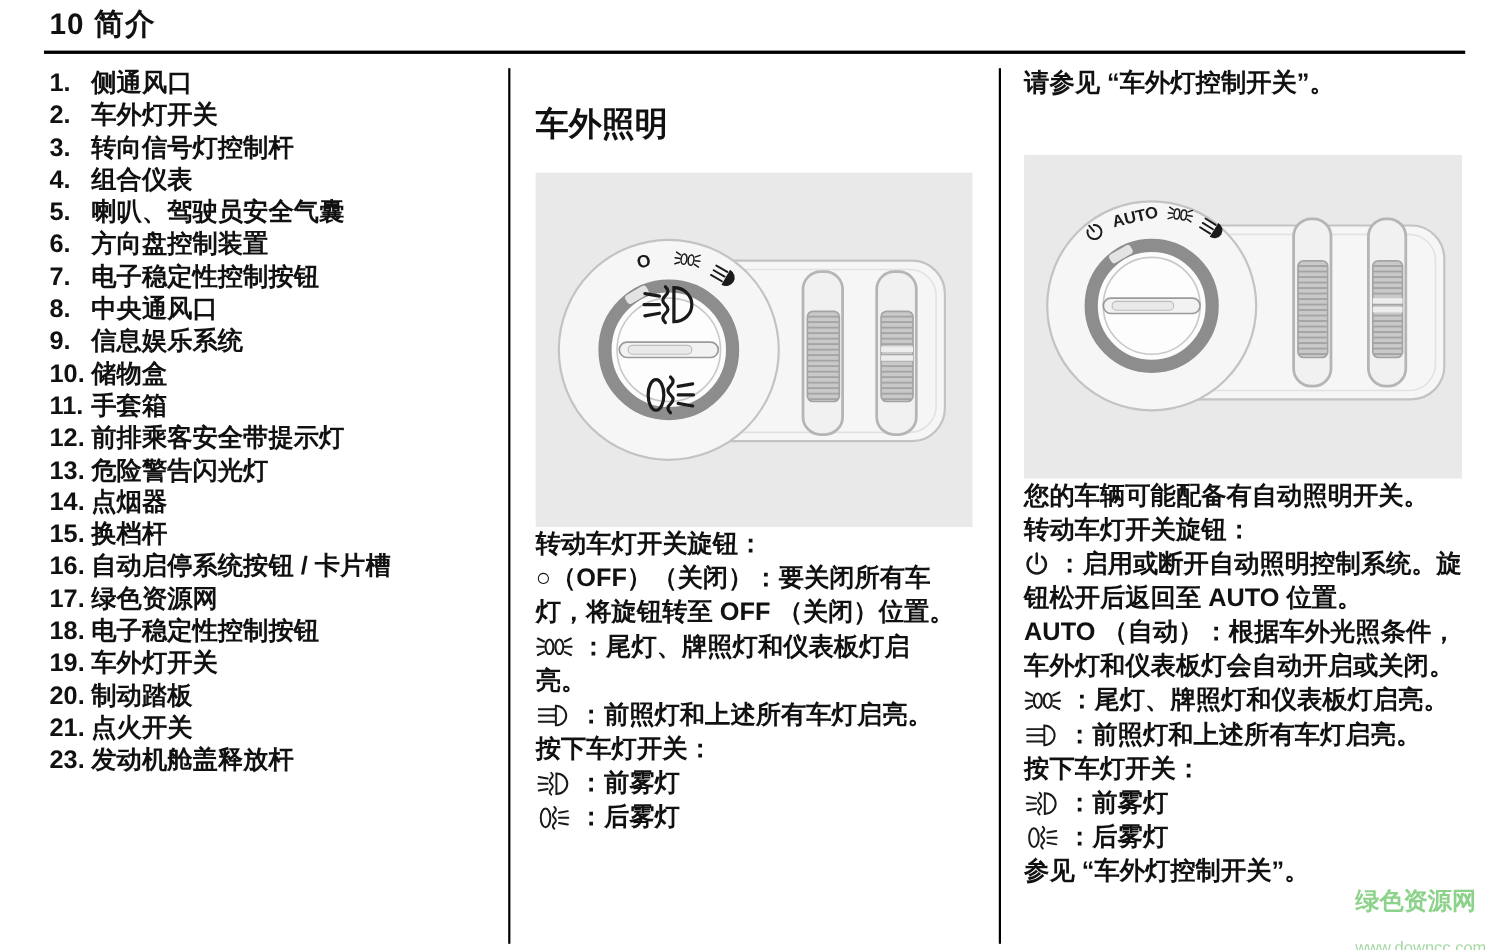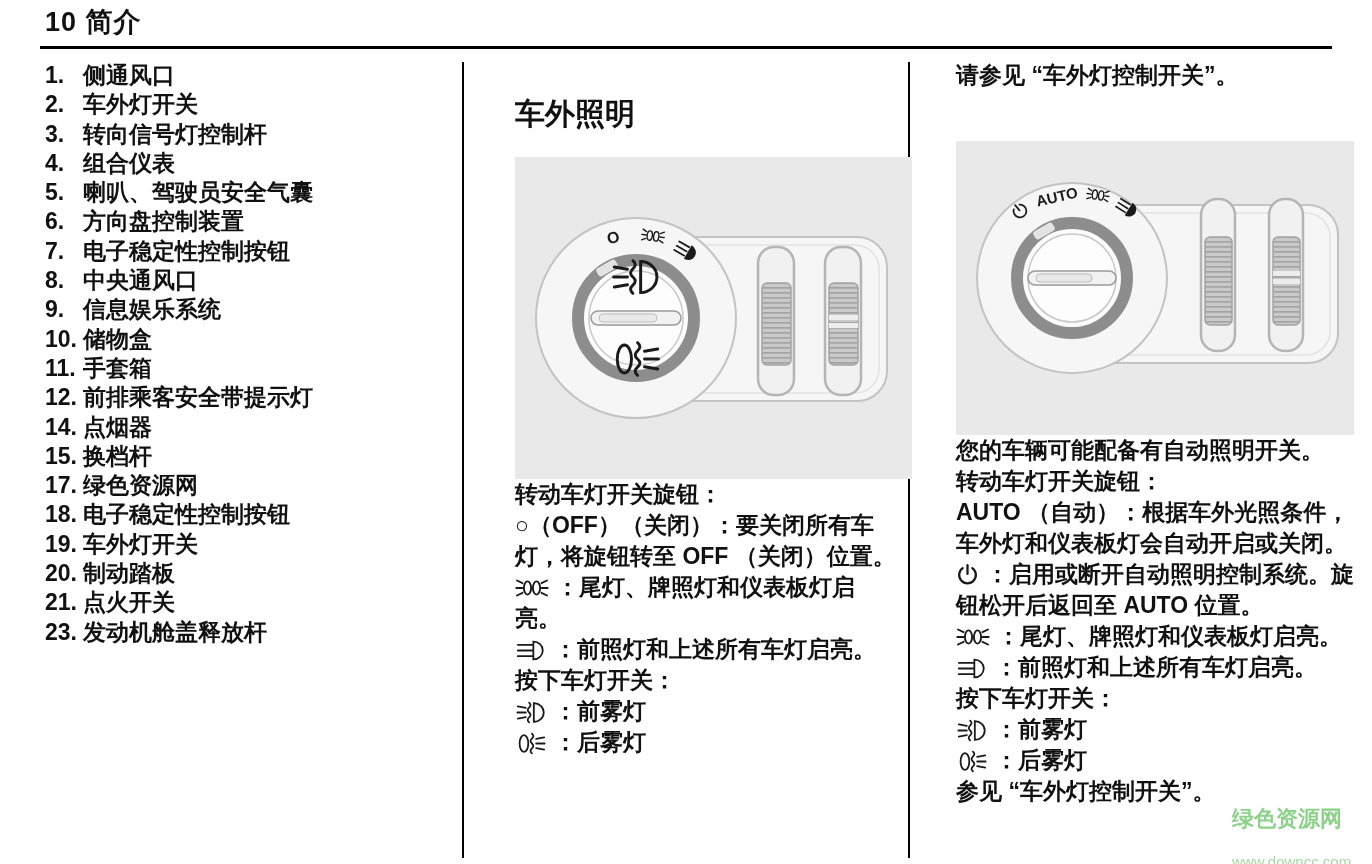--- a/index.html
+++ b/index.html
@@ -11,22 +11,22 @@
   .page-header { position:absolute; left:45px; top:4px; font-size:27px; font-weight:bold; letter-spacing:1px; }
   .hrule { position:absolute; left:40px; top:46px; width:1292px; height:3px; background:#000; }
   .divider { position:absolute; top:62px; width:2px; height:796px; background:#000; }
   .d1 { left:462px; } .d2 { left:908px; }
 
   .parts-list { position:absolute; left:45px; top:61px; margin:0; padding:0; list-style:none; width:410px; }
   .parts-list li { display:flex; font-size:23px; font-weight:bold; line-height:29.3px; }
   .parts-list .num { width:38px; flex:none; }
 
   .col { position:absolute; top:60px; }
-  .col-middle { left:487px; width:398px;margin-left:28px; }
-  .col-right  { left:956px; width:400px; }
+  .col-middle { left:487px; width:398px; }
+  .col-right  { left:931px; width:400px; }
   h2.section-heading { margin:34px 0 0 0; font-size:30px; line-height:40px; font-weight:bold; }
   .figure { background:#e9e9e9; overflow:hidden; }
   .fig-mid { margin-top:23px; width:397px; height:322px; }
   .fig-right { margin-top:50px; width:398px; height:294px; }
   p.body { margin:0; font-size:23px; font-weight:bold; line-height:31px; }
   .mt2{margin-top:2px}.mt3{margin-top:3px}.mt4{margin-top:4px}.mt5{margin-top:5px}.mt7{margin-top:7px}.mt8{margin-top:8px}.mt13{margin-top:13px}
   .mt15{margin-top:15px}
   .narrow { width:374px; }
   .ricon { vertical-align:-5px; margin-right:7px; }
   .watermark { position:absolute; left:1232px; top:806px; width:120px; text-align:left; }
@@ -137,26 +137,34 @@
       </li>
     <li>
         <span class="num">11.</span>
         <span>手套箱</span>
       </li>
     <li>
         <span class="num">12.</span>
         <span>前排乘客安全带提示灯</span>
       </li>
     <li>
+        <span class="num">13.</span>
+        <span>危险警告闪光灯</span>
+      </li>
+    <li>
         <span class="num">14.</span>
         <span>点烟器</span>
       </li>
     <li>
         <span class="num">15.</span>
         <span>换档杆</span>
+      </li>
+    <li>
+        <span class="num">16.</span>
+        <span>自动启停系统按钮 / 卡片槽</span>
       </li>
     <li>
         <span class="num">17.</span>
         <span>绿色资源网</span>
       </li>
     <li>
         <span class="num">18.</span>
         <span>电子稳定性控制按钮</span>
       </li>
     <li>
@@ -260,24 +268,24 @@
         <rect x="249" y="96" width="27" height="88" rx="5" fill="url(#ridges)" stroke="#a3a3a3" stroke-width="1.5"></rect>
         <rect x="313" y="58" width="34" height="152" rx="16" fill="#f1f1f1" stroke="#b5b5b5" stroke-width="2.5"></rect>
         <rect x="317" y="96" width="27" height="88" rx="5" fill="url(#ridges)" stroke="#a3a3a3" stroke-width="1.5"></rect>
         <rect x="317" y="130" width="27" height="5" fill="#ededed"></rect>
         <rect x="317" y="138" width="27" height="5" fill="#ededed"></rect>
       </svg>
     </div>
 
     <p class="body mt13">您的车辆可能配备有自动照明开关。</p>
     <p class="body">转动车灯开关旋钮：</p>
-    <p class="body">AUTO （自动）：根据车外光照条件，车外灯和仪表板灯会自动开启或关闭。</p>
     <p class="body"><svg class="ricon" viewBox="-11 -11.5 22 23" width="23" height="24">
           <use href="#sym-power"></use>
         </svg><span>：启用或断开自动照明控制系统。旋钮松开后返回至 AUTO 位置。</span></p>
+    <p class="body">AUTO （自动）：根据车外光照条件，车外灯和仪表板灯会自动开启或关闭。</p>
     <p class="body"><svg class="ricon" viewBox="-17 -12 34 24" width="34" height="24">
           <use href="#sym-tail"></use>
         </svg><span>：尾灯、牌照灯和仪表板灯启亮。</span></p>
     <p class="body mt4"><svg class="ricon" viewBox="-17 -12 34 24" width="32" height="23">
           <use href="#sym-head"></use>
         </svg><span>：前照灯和上述所有车灯启亮。</span></p>
     <p class="body mt2">按下车灯开关：</p>
     <p class="body"><svg class="ricon" viewBox="-17 -12 34 24" width="32" height="23">
           <use href="#sym-frontfog"></use>
         </svg><span>：前雾灯</span></p>

